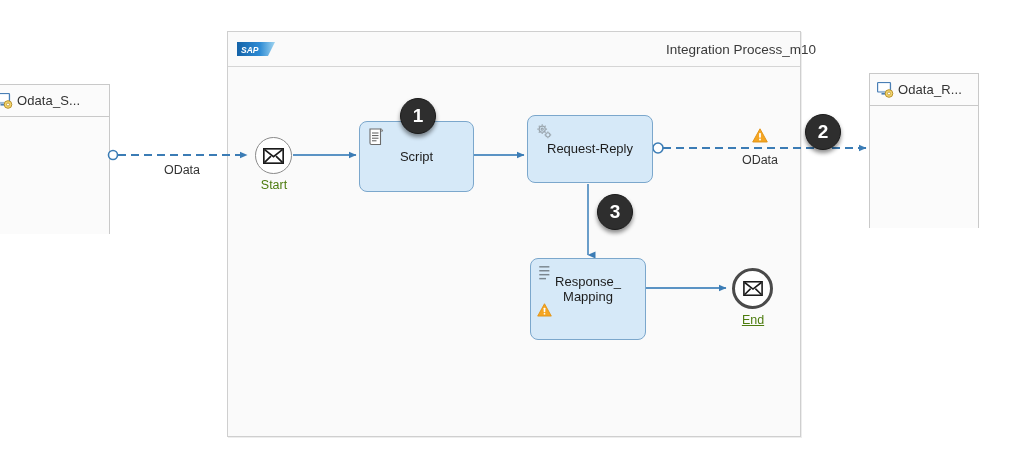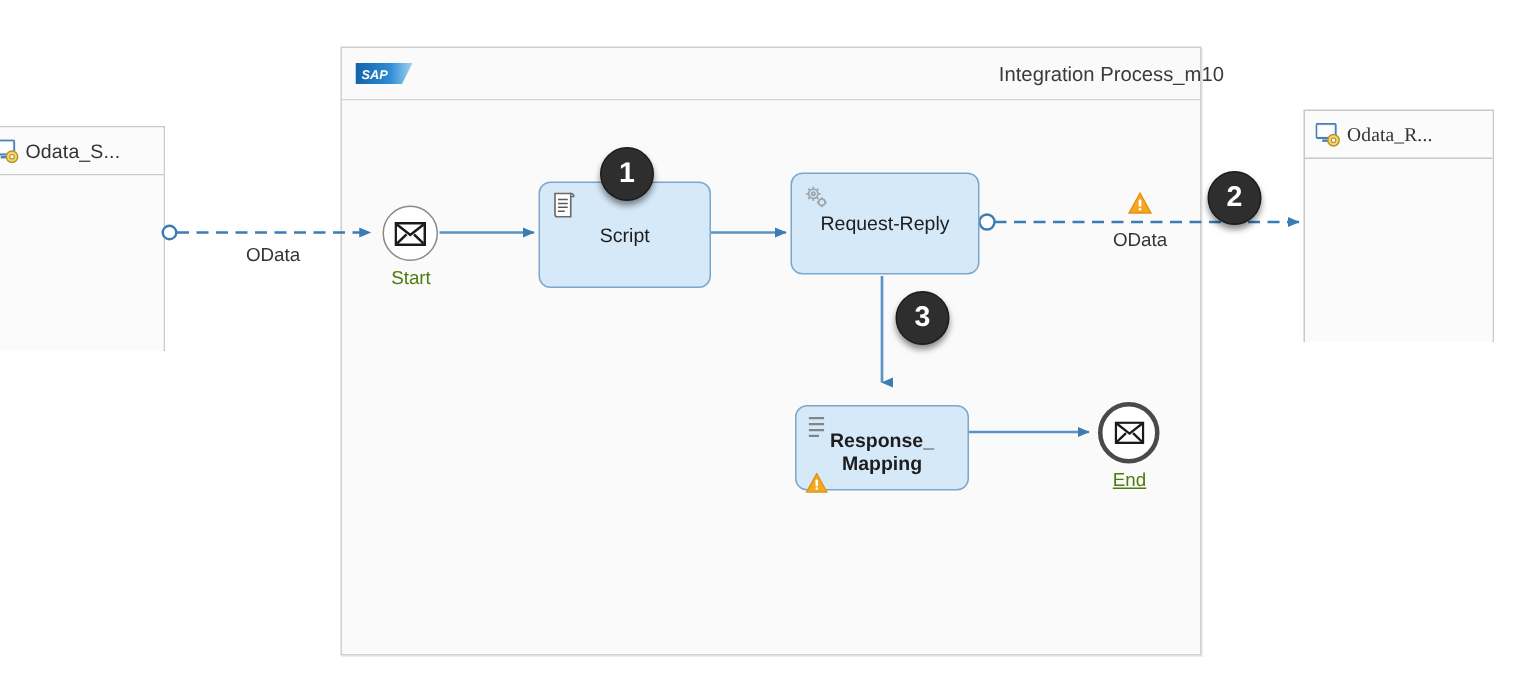--- a/index.html
+++ b/index.html
@@ -193,21 +193,21 @@
         <rect x="2" y="2" width="10" height="6.5" fill="#ffffff"></rect>
         <rect x="4.5" y="11" width="5" height="1.6" fill="#4a7fb5"></rect>
         <circle cx="12" cy="11.5" r="3.8" fill="#f5d76e" stroke="#b8922f" stroke-width="1"></circle>
         <circle cx="12" cy="11.5" r="1.5" fill="#ffffff" stroke="#b8922f" stroke-width="0.8"></circle>
       </svg>
       <span class="participant-title" style="margin-left:21px;">Odata_S...</span>
     </div>
     <div class="participant-body" style="height:117px;"></div>
   </div>
 
-  <div class="participant" style="left:869px; top:73px; width:127px; height:155px;font-family:Liberation Serif, serif;">
+  <div class="participant" style="left:869px; top:73px; width:110px; height:155px;">
     <div class="participant-header">
       <svg class="abs" style="left:7px; top:8px;" width="17" height="16" viewBox="0 0 17 16">
         <rect x="0.5" y="0.5" width="13" height="9.5" rx="1" fill="#eaf2fb" stroke="#4a7fb5" stroke-width="1.2"></rect>
         <rect x="2" y="2" width="10" height="6.5" fill="#ffffff"></rect>
         <rect x="4.5" y="11" width="5" height="1.6" fill="#4a7fb5"></rect>
         <circle cx="12" cy="11.5" r="3.8" fill="#f5d76e" stroke="#b8922f" stroke-width="1"></circle>
         <circle cx="12" cy="11.5" r="1.5" fill="#ffffff" stroke="#b8922f" stroke-width="0.8"></circle>
       </svg>
       <span class="participant-title" style="margin-left:21px;">Odata_R...</span>
     </div>
@@ -300,21 +300,21 @@
                  M4.2,4.2 L5.2,5.2 M10.8,10.8 L11.8,11.8
                  M11.8,4.2 L10.8,5.2 M5.2,10.8 L4.2,11.8"></path>
         <circle cx="14.3" cy="14.3" r="2.4"></circle>
         <path d="M14.3,10.6 L14.3,11.6 M14.3,17 L14.3,18
                  M10.6,14.3 L11.6,14.3 M17,14.3 L18,14.3"></path>
       </g>
     </svg>
     <div class="task-label" style="top:25px;">Request-Reply</div>
   </div>
 
-  <div class="task" style="left:530px; top:270px; width:116px; height:57px;font-weight:bold;">
+  <div class="task" style="left:530px; top:258px; width:116px; height:82px;">
     <svg class="task-icon" style="left:6px; top:5px;" viewBox="0 0 16 16" width="15" height="15">
       <g stroke="#7b868f" stroke-width="1.3" fill="none">
         <line x1="2" y1="2.5" x2="11" y2="2.5"></line>
         <line x1="2" y1="6" x2="11" y2="6"></line>
         <line x1="2" y1="9.5" x2="11" y2="9.5"></line>
         <line x1="2" y1="13" x2="8" y2="13"></line>
       </g>
     </svg>
     <div class="task-label" style="top:15px;">Response_
 Mapping</div>

